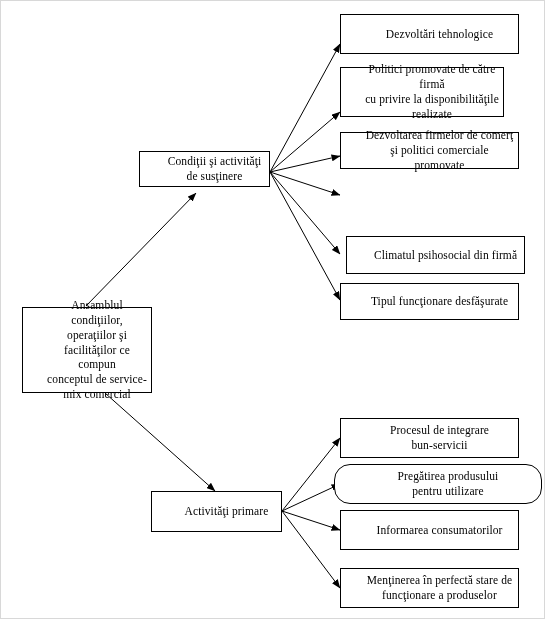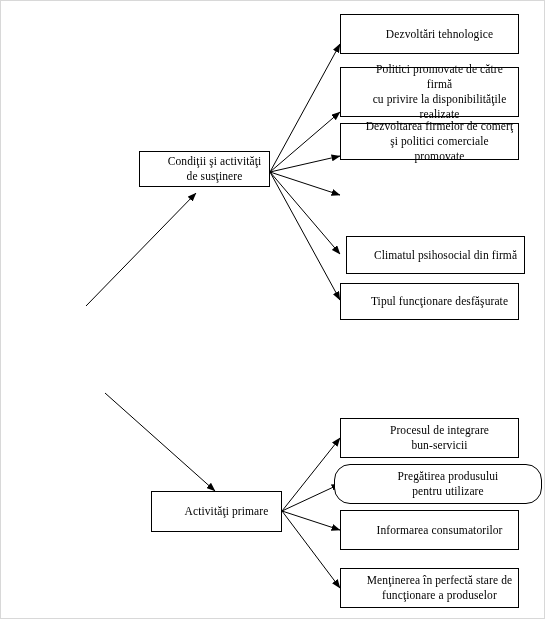--- a/index.html
+++ b/index.html
@@ -81,41 +81,48 @@
       <line x1="270" y1="172" x2="340" y2="254"></line>
       <line x1="270" y1="172" x2="340" y2="300"></line>
 
       <line x1="282" y1="511" x2="340" y2="438"></line>
       <line x1="282" y1="511" x2="340" y2="484"></line>
       <line x1="282" y1="511" x2="340" y2="530"></line>
       <line x1="282" y1="511" x2="340" y2="588"></line>
     </g>
   </svg>
 
+  <div class="node" style="left:22px; top:307px; width:130px; height:86px;">
+    <span>Ansamblul condiţiilor,
+operaţiilor şi
+facilităţilor ce compun
+conceptul de service-
+mix comercial</span>
+  </div>
 
   <div class="node" style="left:139px; top:151px; width:131px; height:36px;">
     <span>Condiţii şi activităţi
 de susţinere</span>
   </div>
 
   <div class="node" style="left:151px; top:491px; width:131px; height:41px;">
     <span>Activităţi primare</span>
   </div>
 
   <div class="node" style="left:340px; top:14px; width:179px; height:40px;">
     <span>Dezvoltări tehnologice</span>
   </div>
 
-  <div class="node" style="left:340px; top:67px; width:179px; height:50px;">
+  <div class="node" style="left:340px; top:67px; width:164px; height:50px;">
     <span>Politici promovate de către firmă
 cu privire la disponibilităţile
 realizate</span>
   </div>
 
-  <div class="node" style="left:340px; top:123px; width:179px; height:37px;">
+  <div class="node" style="left:340px; top:132px; width:179px; height:37px;">
     <span>Dezvoltarea firmelor de comerţ
 şi politici comerciale promovate</span>
   </div>
 
 
   <div class="node" style="left:346px; top:236px; width:179px; height:38px;">
     <span>Climatul psihosocial din firmă</span>
   </div>
 
   <div class="node" style="left:340px; top:283px; width:179px; height:37px;">

